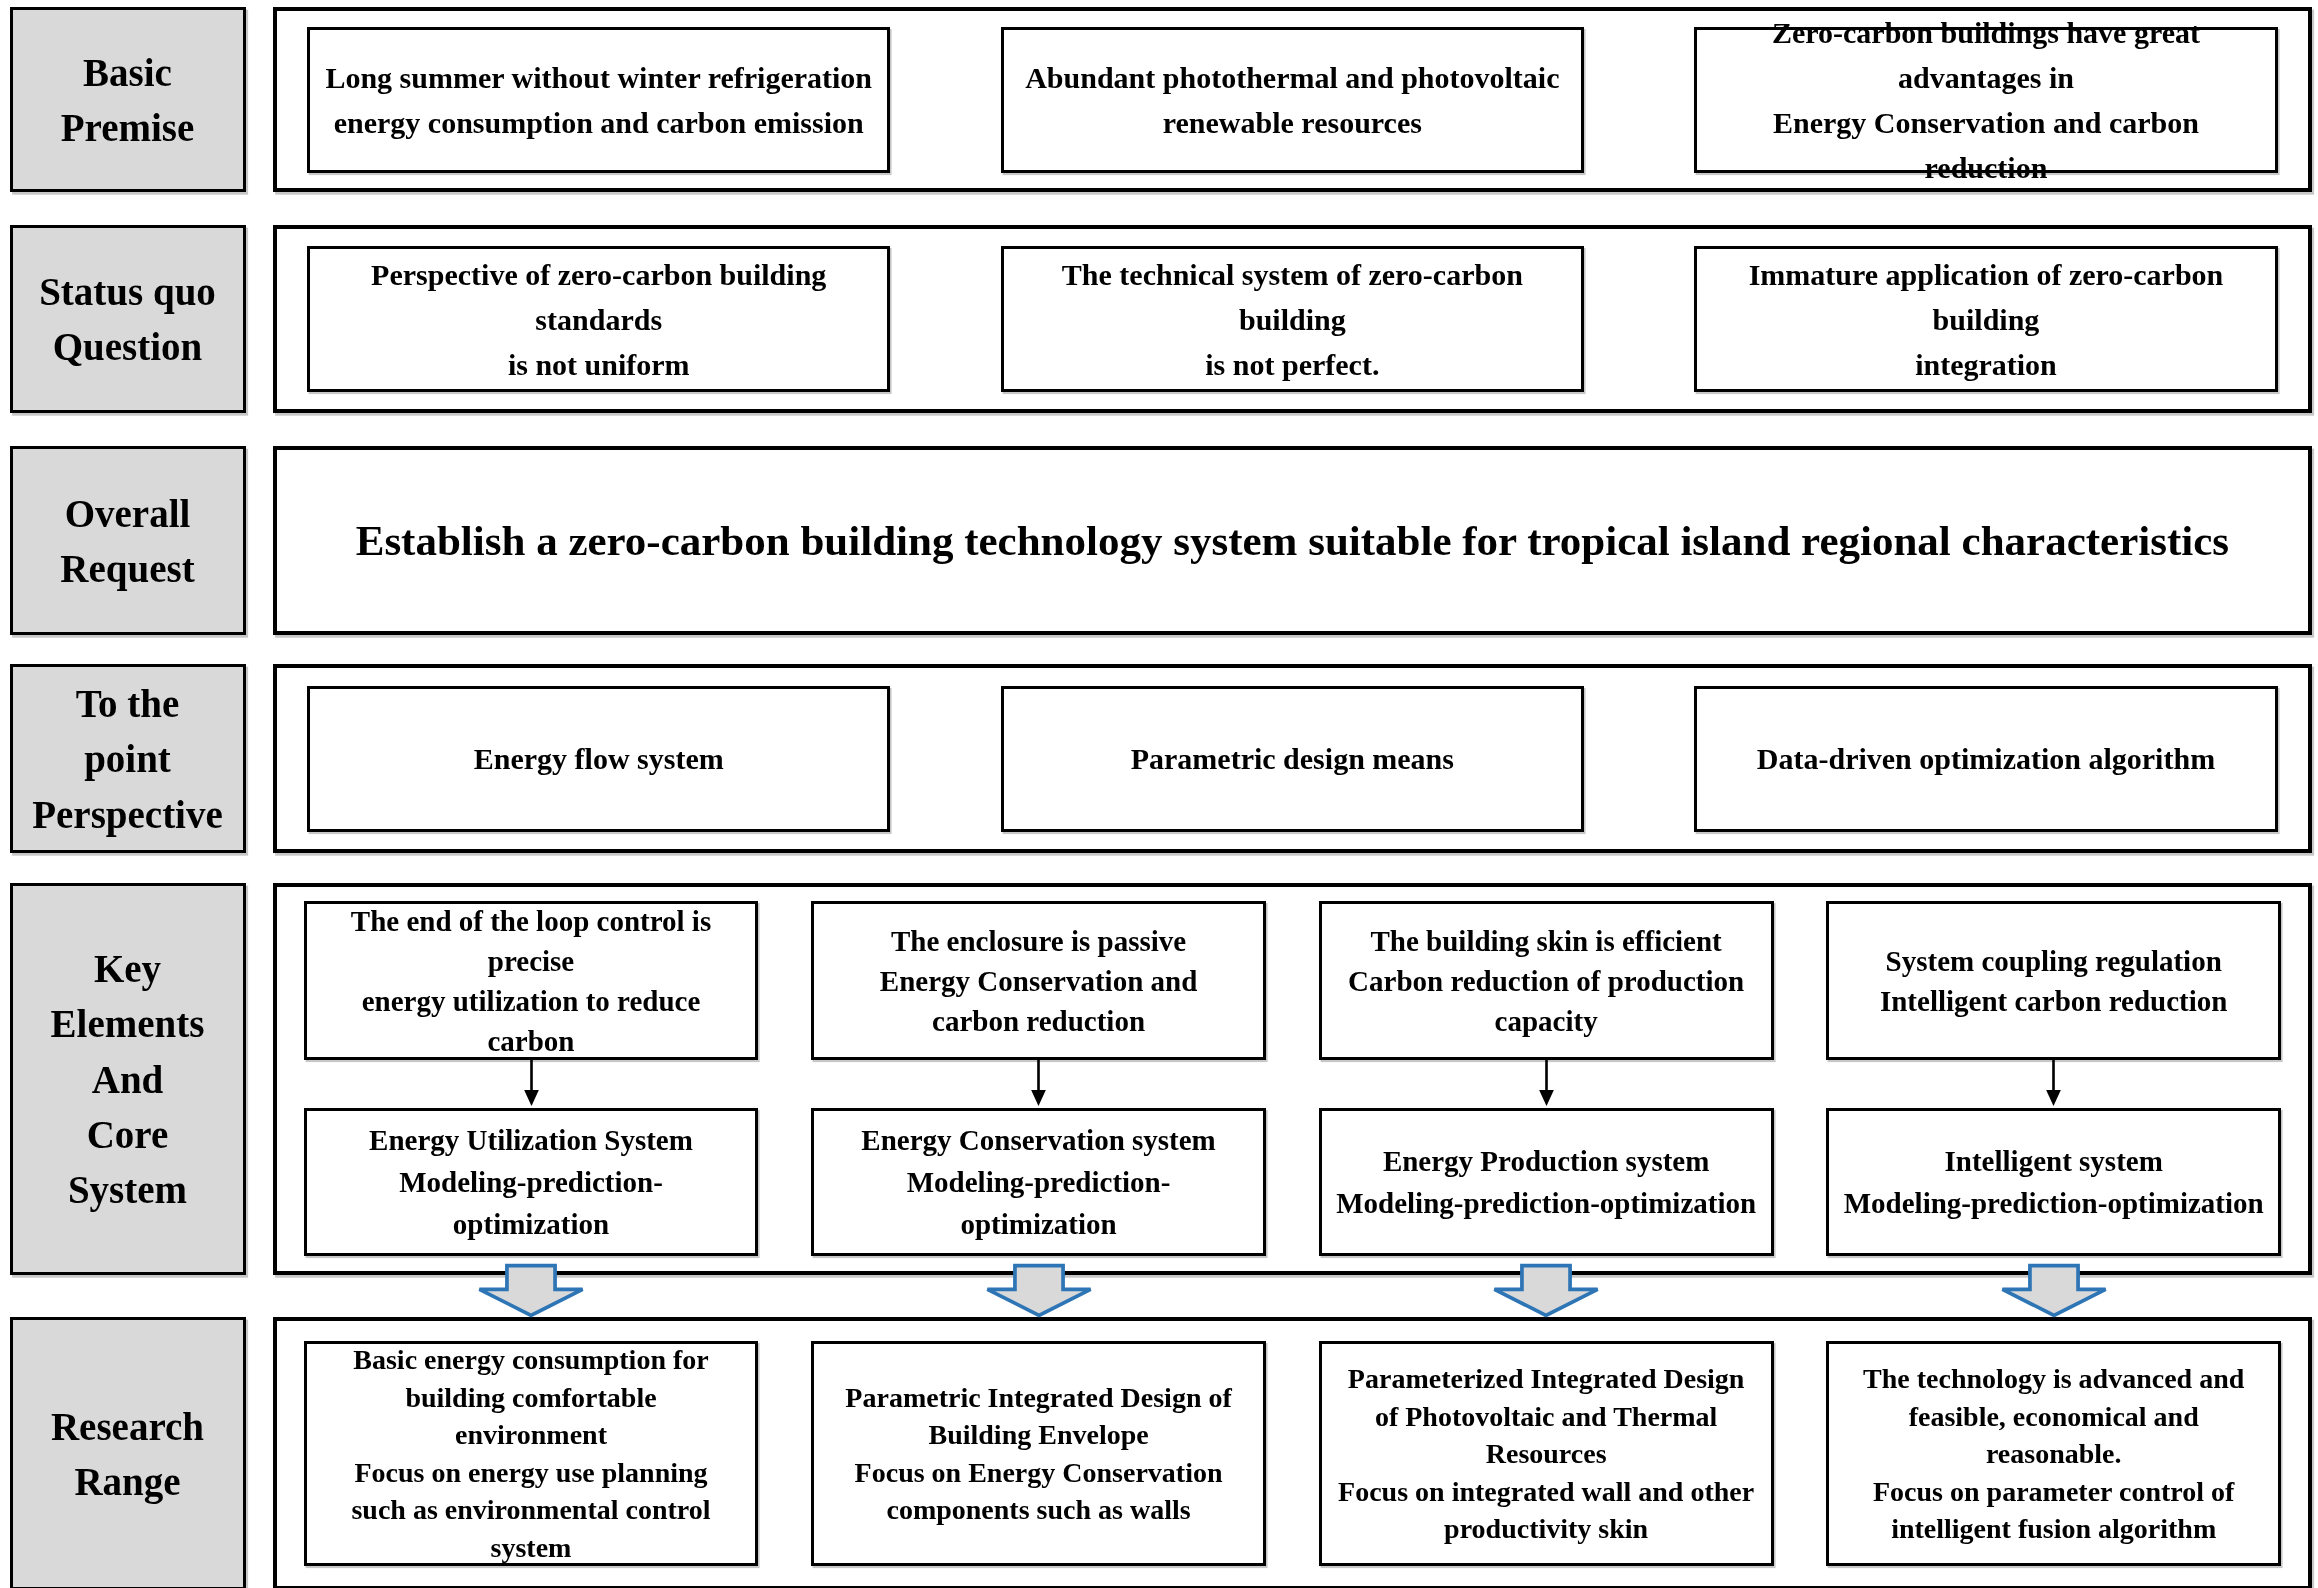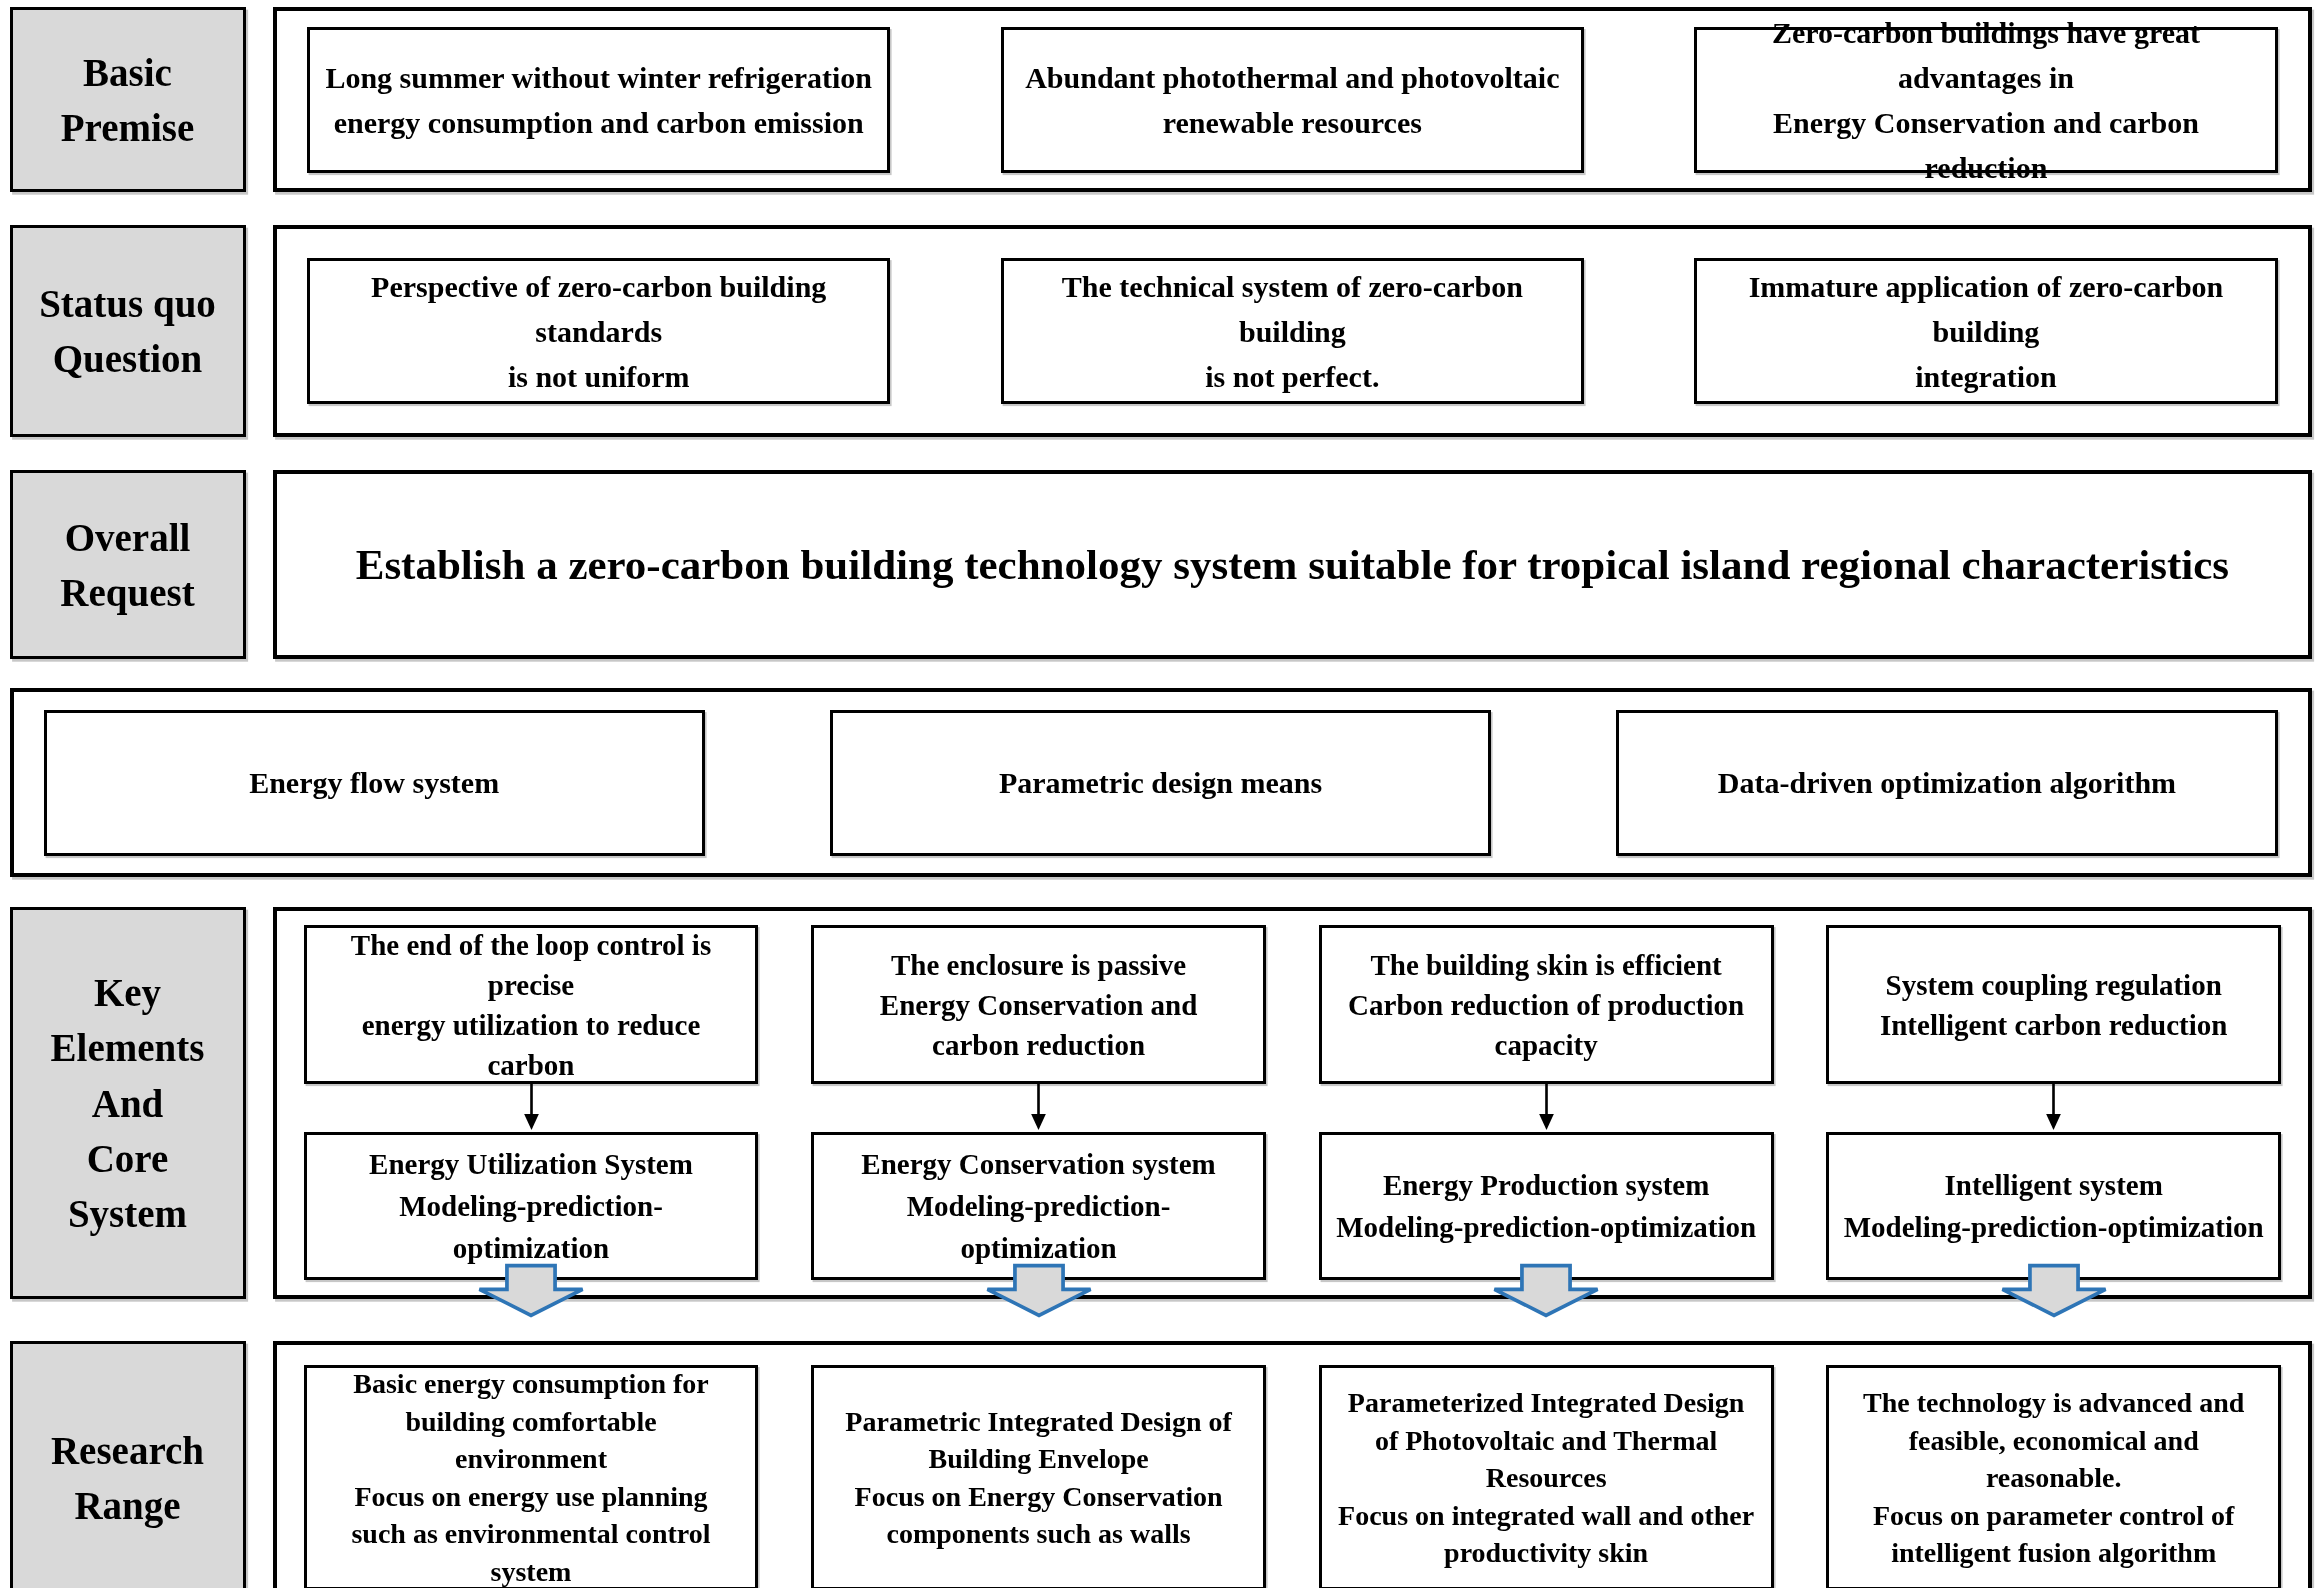--- a/index.html
+++ b/index.html
@@ -5,21 +5,21 @@
   html, body { margin: 0; padding: 0; background: #ffffff; }
   body {
     width: 2319px; height: 1588px;
     font-family: "Liberation Serif", "DejaVu Serif", serif;
     font-weight: bold; color: #000;
     -webkit-font-smoothing: antialiased;
   }
   .page { position: relative; width: 2319px; height: 1588px; padding-top: 7.4px; box-sizing: border-box; }
   .row { display: flex; align-items: stretch; padding-left: 9.5px; padding-right: 7.4px; }
   .row1 { height: 185px; margin-bottom: 33px; }
-  .row2 { height: 212px; margin-bottom: 33px; }
+  .row2 { height: 188px; margin-bottom: 33px; }
   .row3 { height: 189px; margin-bottom: 29px; }
   .row4 { height: 189px; margin-bottom: 30px; }
   .row5 { height: 392px; margin-bottom: 42px; }
   .row6 { height: 273px; }
   .label {
     width: 236px; flex: 0 0 236px; margin-right: 27.6px;
     background: #d9d9d9; border: 3.2px solid #000;
     box-shadow: 2.1px 2.7px 0 rgba(130,130,130,0.45);
     display: flex; align-items: center; justify-content: center;
     text-align: center; font-size: 39px; line-height: 1.42;
@@ -86,20 +86,23 @@
 
   <div class="row row3">
     <div class="label">Overall
 Request</div>
     <div class="container headline-box">
       <div class="headline">Establish a zero-carbon building technology system suitable for tropical island regional characteristics</div>
     </div>
   </div>
 
   <div class="row row4">
+    <div class="label">To the
+point
+Perspective</div>
     <div class="container boxes3">
       <div class="box">Energy flow system</div>
       <div class="box">Parametric design means</div>
       <div class="box">Data-driven optimization algorithm</div>
     </div>
   </div>
 
   <div class="row row5">
     <div class="label">Key
 Elements

